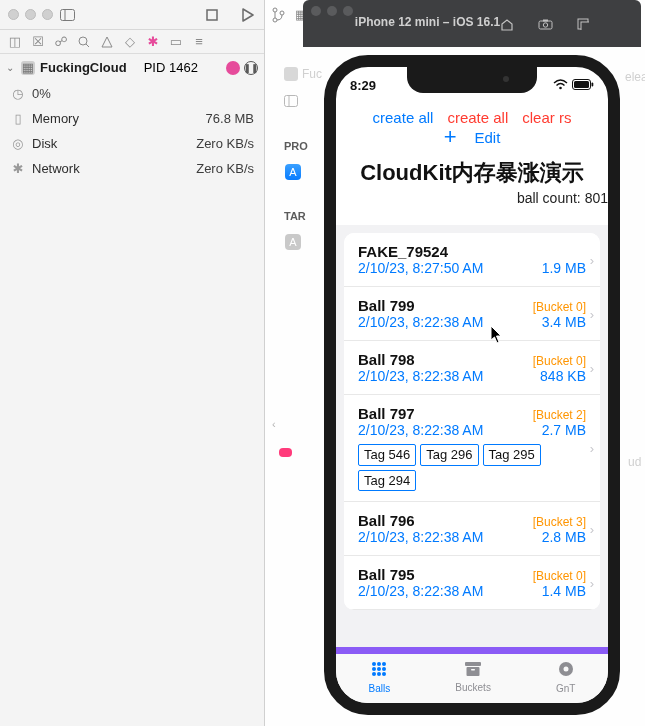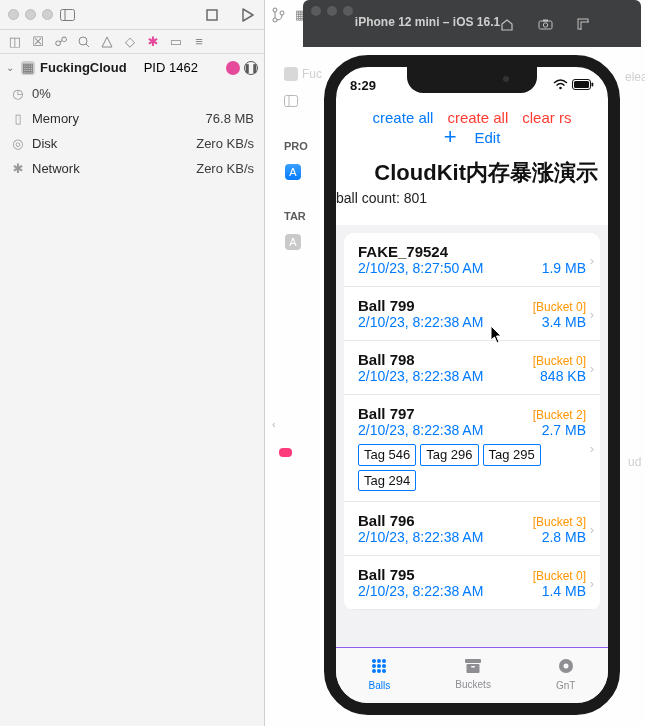--- a/index.html
+++ b/index.html
@@ -119,44 +119,44 @@
       display:flex; align-items:center; padding:6px 12px; font-size:15px;
       justify-content:space-between;
       flex-direction:column;
     }
     .nav-link { color:#007aff; font-weight:400; }
     .nav-link.red { color:#ff3b30; }
     .plus { color:#007aff; font-size:22px; font-weight:300; line-height:1; }
     .nav-right { display:flex;align-items:center;gap:18px; }
     .nav-left { display:flex; gap:14px; }
     .app-title {
-      text-align:right; font-size:22px; font-weight:700; color:#111;
+      text-align:center; font-size:22px; font-weight:700; color:#111;
       padding:4px 10px 2px;
     }
-    .subtitle { text-align:left; color:#222; font-size:14px; margin-bottom:10px; }
+    .subtitle { text-align:right; color:#222; font-size:14px; margin-bottom:10px; }
     .card {
       background:#fff; margin:0; padding:10px 14px 10px 14px;
       border-bottom:1px solid #e8e8e8; position:relative;
     }
     .card .top-line { display:flex; justify-content:space-between; align-items:baseline; }
     .card .name { font-size:15px; font-weight:600; color:#111; }
     .card .bucket { font-size:12px; color:#ff9500; text-align:right; }
     .card .second-line { display:flex; justify-content:space-between; align-items:center; }
     .card .date { font-size:14px; color:#007aff; }
     .card .size { font-size:14px; color:#007aff; }
     .chevron { position:absolute; right:6px; top:50%; transform:translateY(-50%);
       color:#c7c7cc; font-size:13px; }
     .tags { display:flex; flex-wrap:wrap; gap:4px; margin-top:6px; }
     .tag {
       border:1px solid #007aff; padding:2px 5px; font-size:13px; color:#111;
       border-radius:2px; line-height:1.2;
     }
     .tabbar {
       position:absolute; bottom:0; left:0; right:0; height:56px;
-      border-top:1px solid #8b5cf6; background:#f9f9f9;
+      border-top:7px solid #8b5cf6; background:#f9f9f9;
       display:flex; justify-content:space-around; align-items:center;
       padding-bottom:4px;
     }
     .tab { display:flex;flex-direction:column;align-items:center;gap:2px;font-size:10px;color:#8e8e93; }
     .tab.active { color:#007aff; }
     .tab-ico { font-size:18px;line-height:1; }
     .cursor {
       position:absolute; left:490px; top:325px; z-index:50;
       pointer-events:none;
     }

